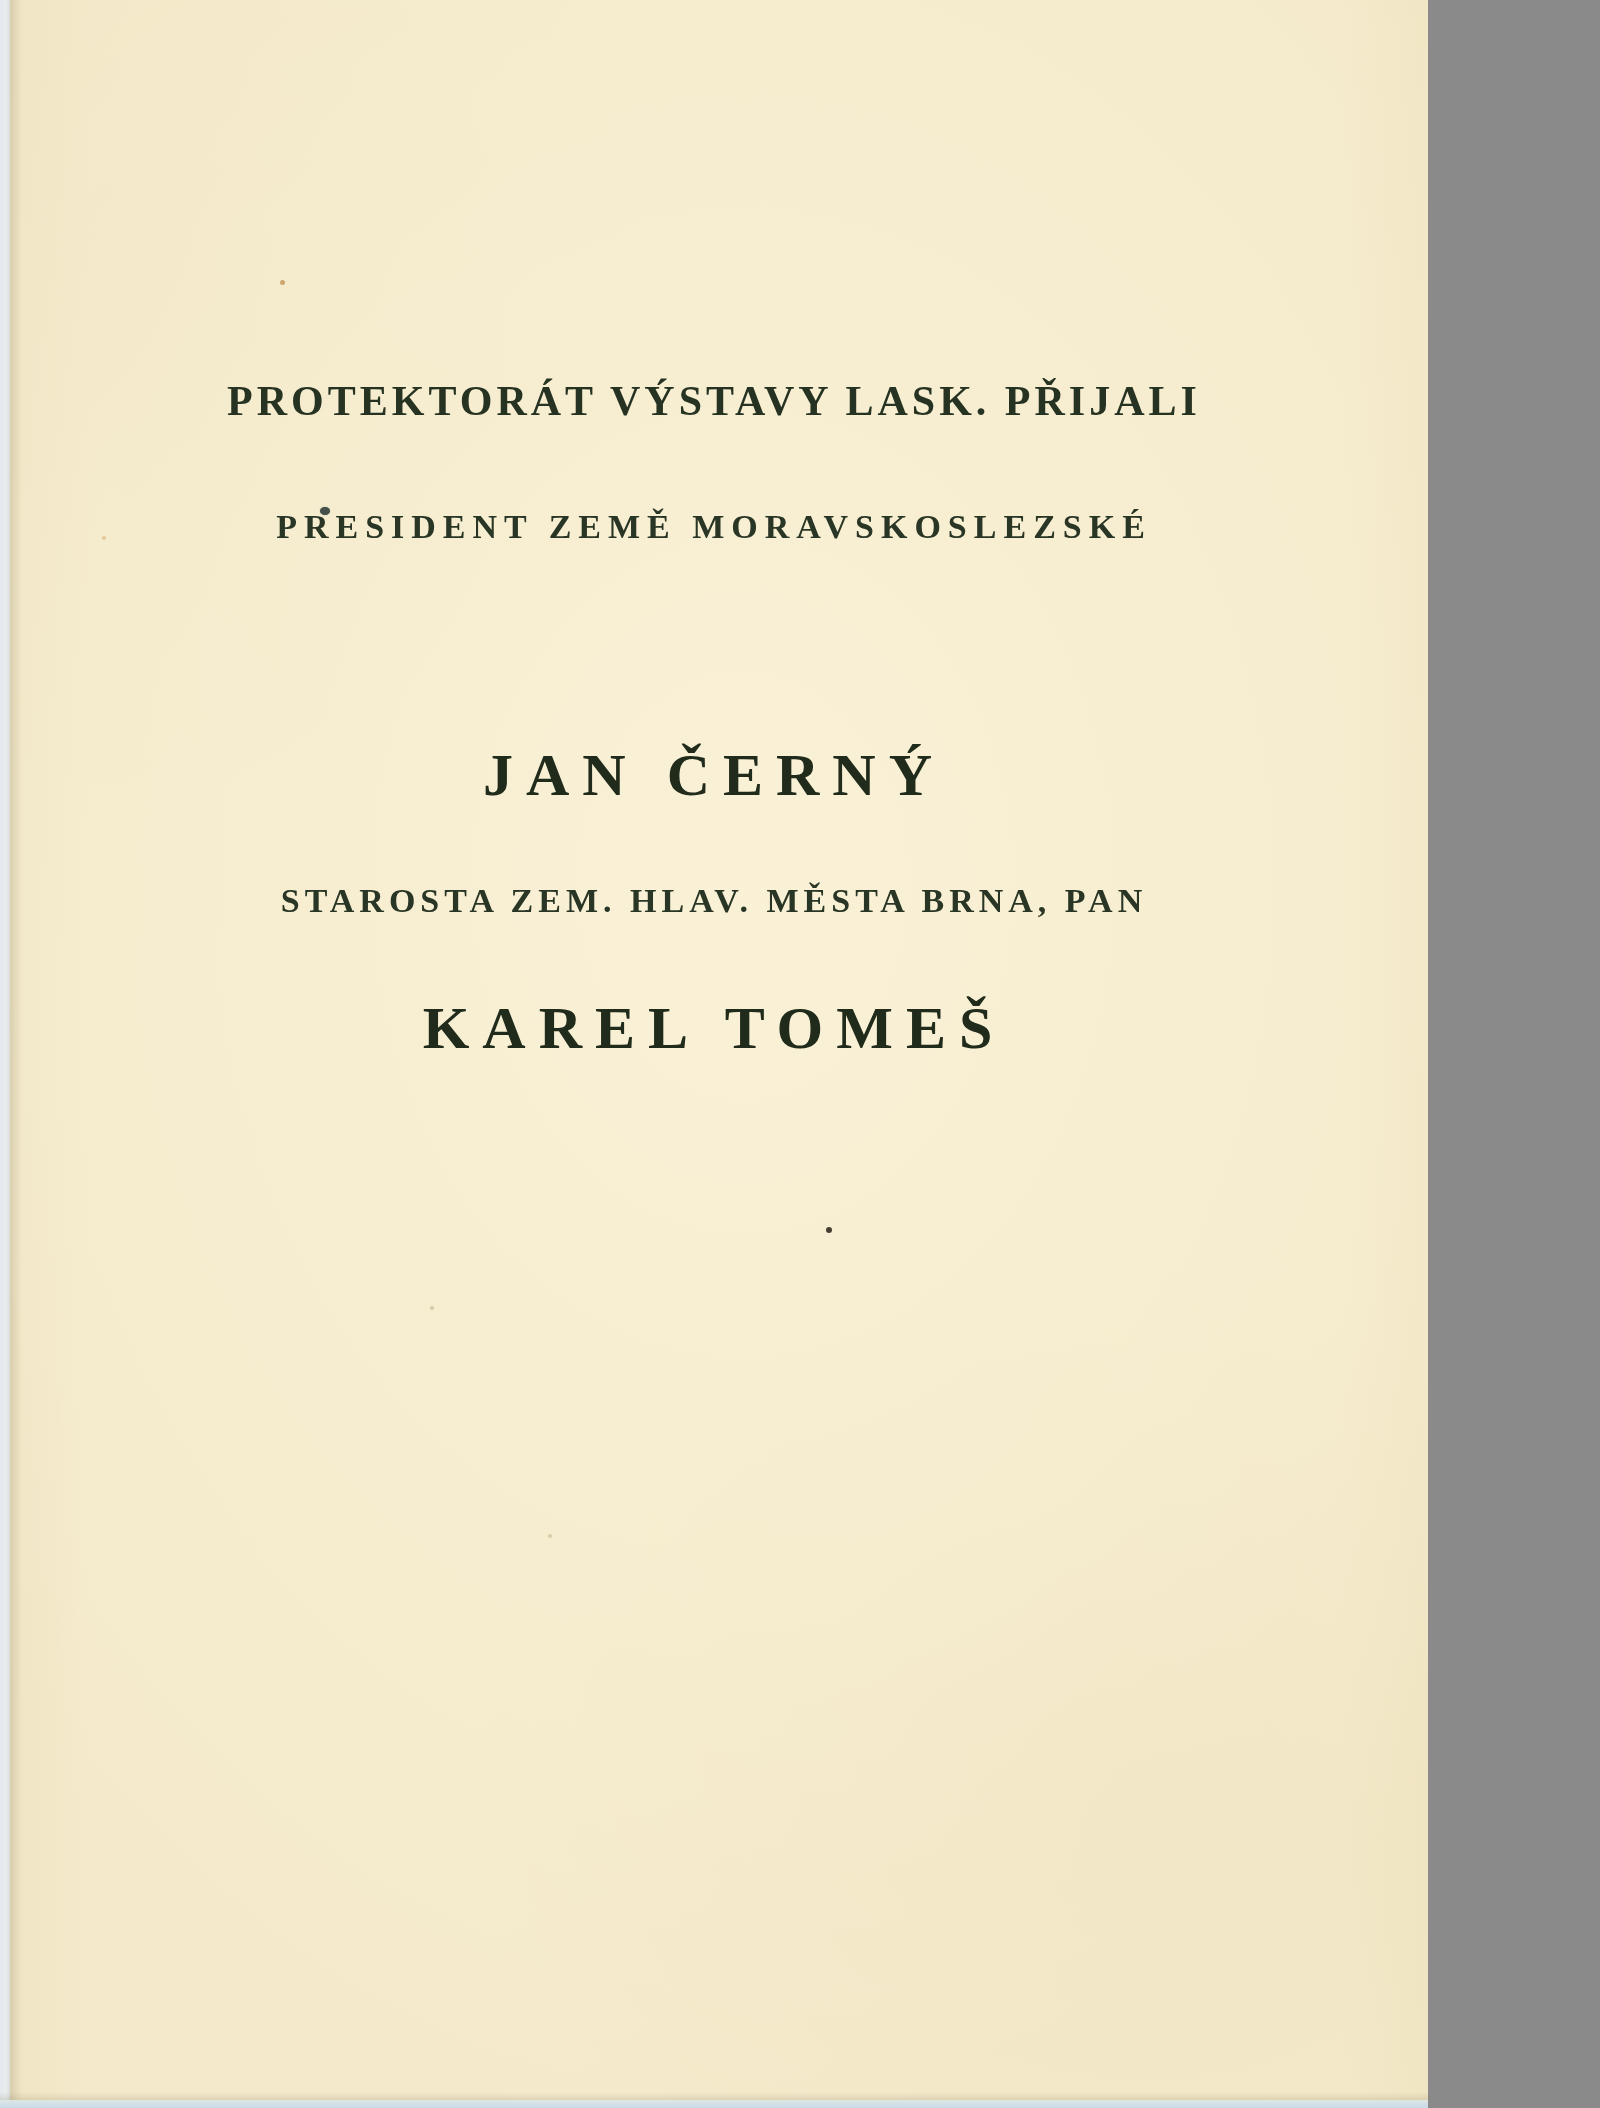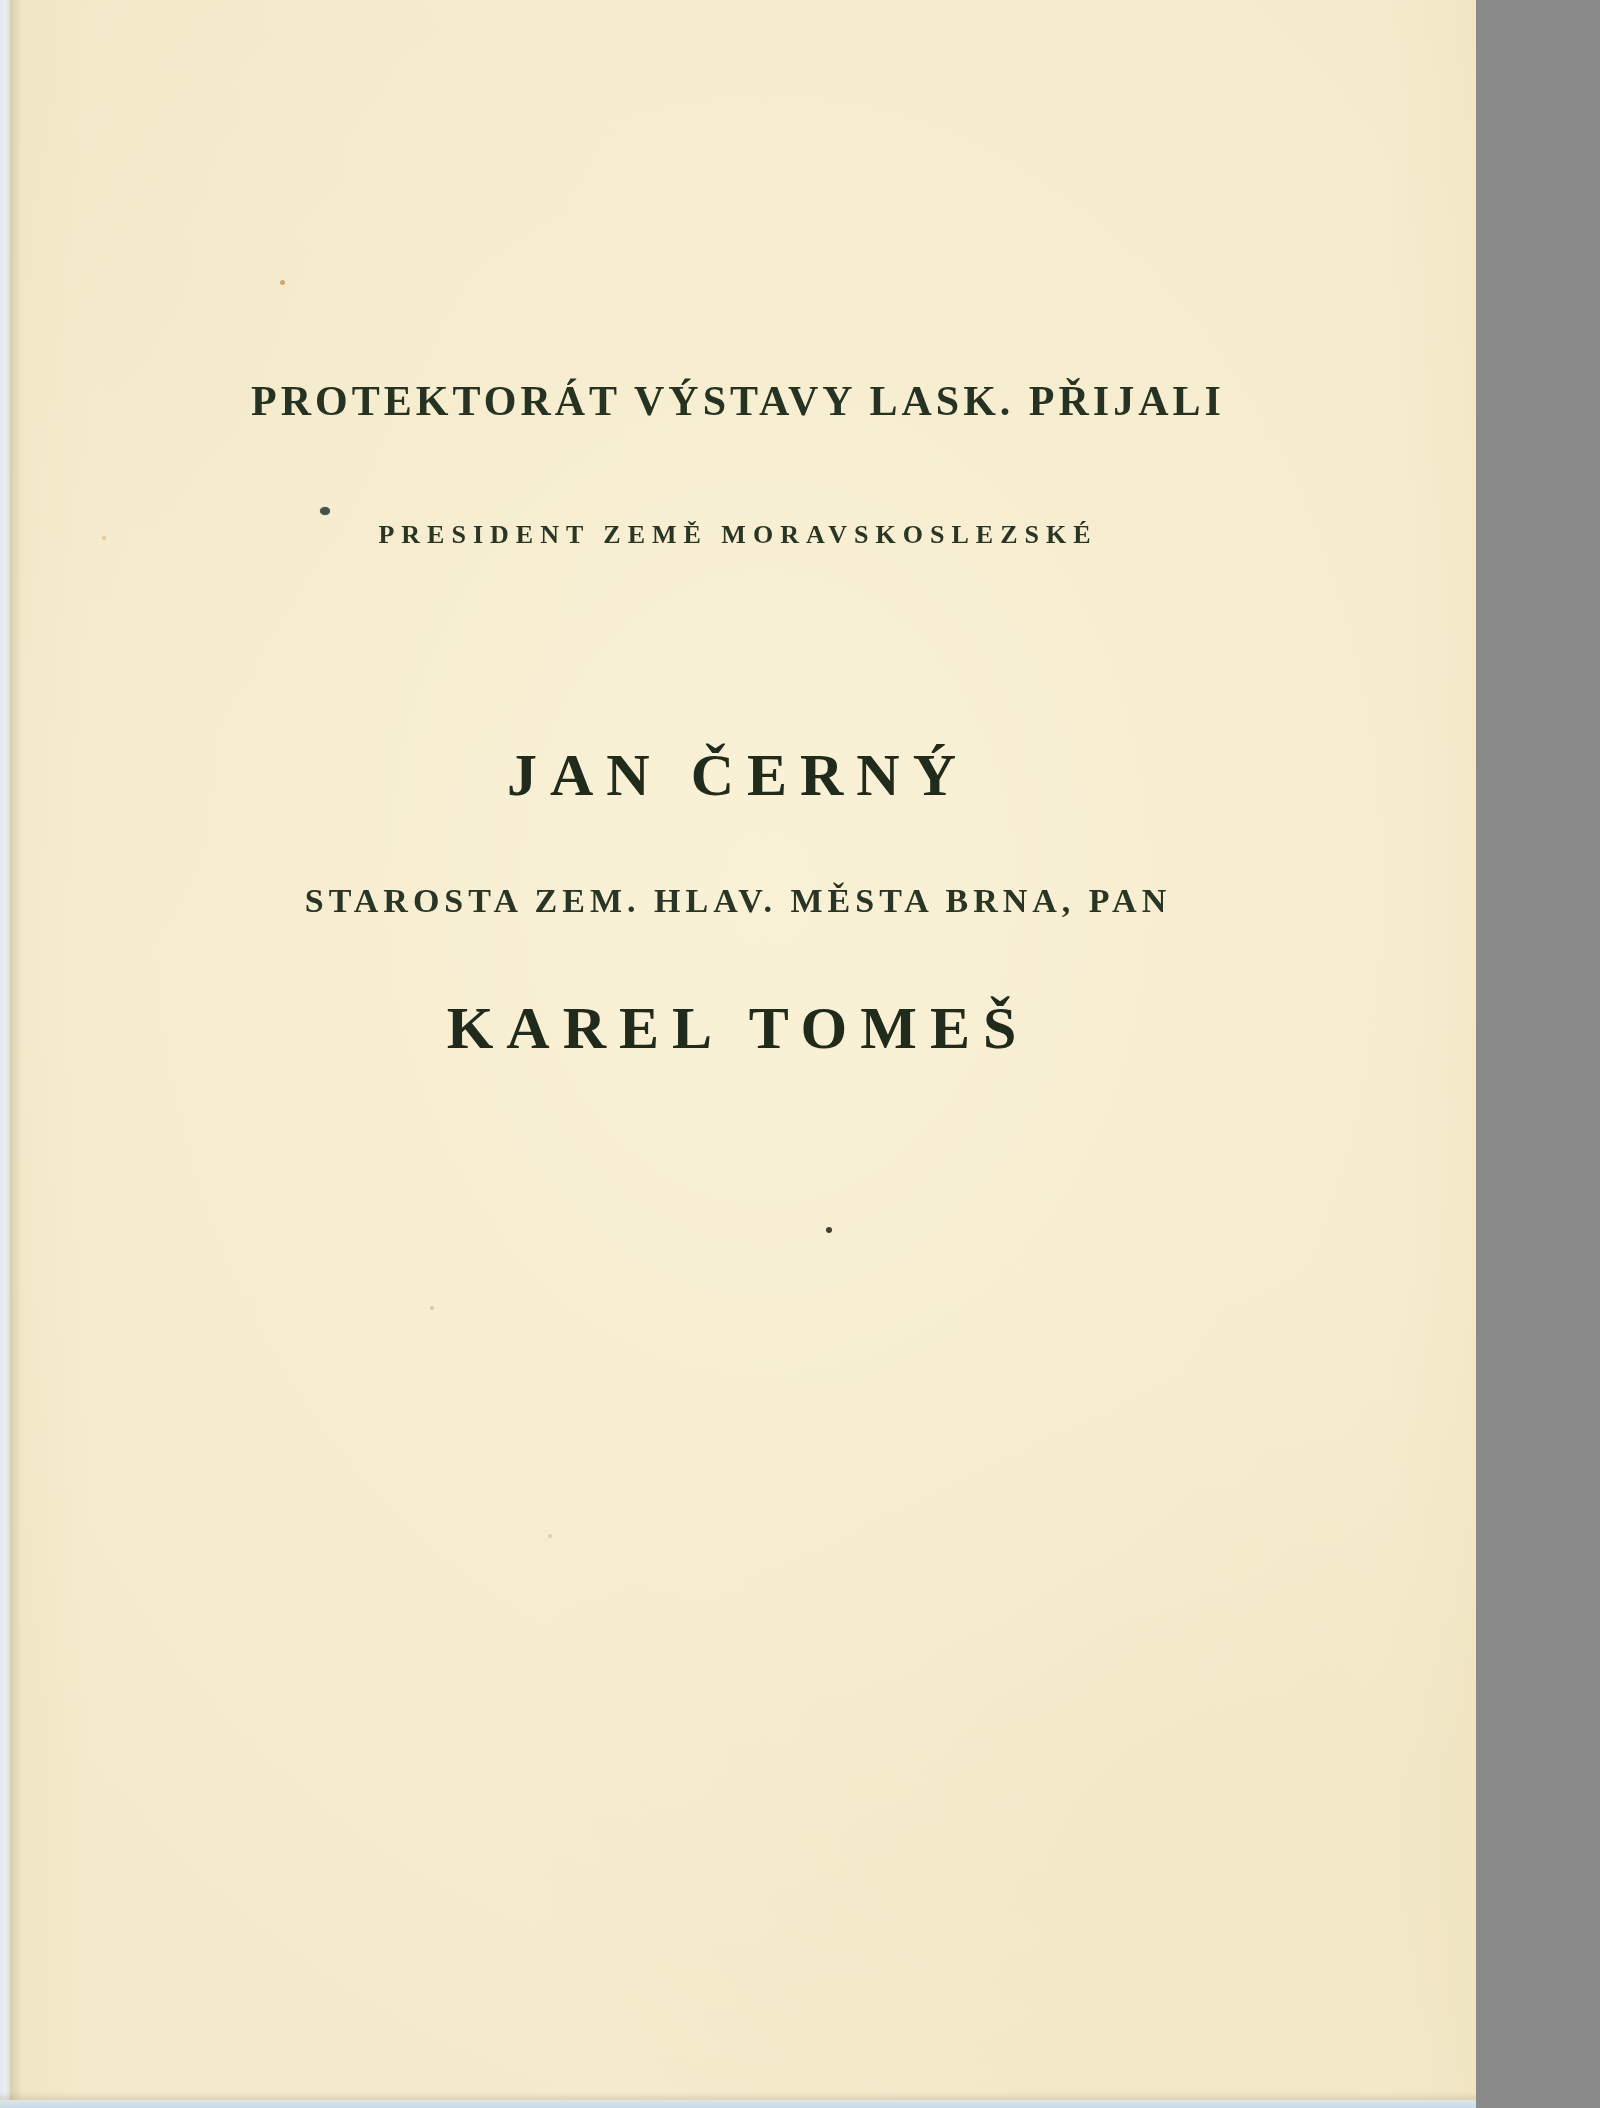--- a/index.html
+++ b/index.html
@@ -12,21 +12,20 @@
     position: relative;
     width: 1428px;
     height: 2108px;
     overflow: hidden;
     background:
       radial-gradient(ellipse 1400px 1800px at 52% 42%, rgba(250,242,216,0.9) 0%, rgba(244,234,203,0.0) 70%),
       radial-gradient(ellipse 900px 700px at 80% 85%, rgba(238,226,190,0.55) 0%, rgba(238,226,190,0.0) 75%),
       radial-gradient(ellipse 700px 900px at 10% 15%, rgba(240,229,196,0.5) 0%, rgba(240,229,196,0.0) 70%),
       linear-gradient(90deg, #efe5c4 0%, #f4eacb 6%, #f4eacb 94%, #f1e6c4 100%),
       #f3e9c9;
-    padding-left: 48px;
   }
   
   .edge-left {
     position: absolute;
     left: 0; top: 0; bottom: 0;
     width: 10px;
     background: linear-gradient(90deg, #e3e9ec 0%, #e9edef 55%, #dcdfd9 100%);
   }
   .edge-left-seam {
     position: absolute;
@@ -71,21 +70,21 @@
     position: absolute;
     left: 0;
     right: 0;
     text-align: center;
     font-weight: 700;
     color: #25301f;
     white-space: nowrap;
     line-height: 1;
   }
   .line-title   { top: 380px;  font-size: 42px; letter-spacing: 4px;  color: #273322; }
-  .line-sub-1   { top: 510px;  font-size: 26px; letter-spacing: 7px;  color: #2a3625; margin-top: 12px; }
+  .line-sub-1   { top: 510px;  font-size: 34px; letter-spacing: 7px;  color: #2a3625; }
   .line-sub-2   { top: 631px;  font-size: 34px; letter-spacing: 7px;  color: #2a3625; }
   .line-name-1  { top: 745px;  font-size: 60px; letter-spacing: 13px; color: #202b1b; }
   .line-sub-3   { top: 884px;  font-size: 34px; letter-spacing: 5px;  color: #2a3625; }
   .line-name-2  { top: 998px;  font-size: 60px; letter-spacing: 13px; color: #202b1b; }
   
   .speck { position: absolute; border-radius: 50%; }
   .speck-ink-1    { left: 320px;  top: 507px;  width: 10px; height: 8px;  background: #45504b; box-shadow: 0 0 1px rgba(69,80,75,0.8); }
   .speck-ink-2    { left: 826px;  top: 1227px; width: 6px;  height: 6px;  background: #473f33; }
   .speck-blue     { left: 1567px; top: 715px;  width: 5px;  height: 5px;  background: #6b8496; opacity: 0.8; }
   .speck-orange-1 { left: 280px;  top: 280px;  width: 5px;  height: 5px;  background: #c89a5e; opacity: 0.85; }

